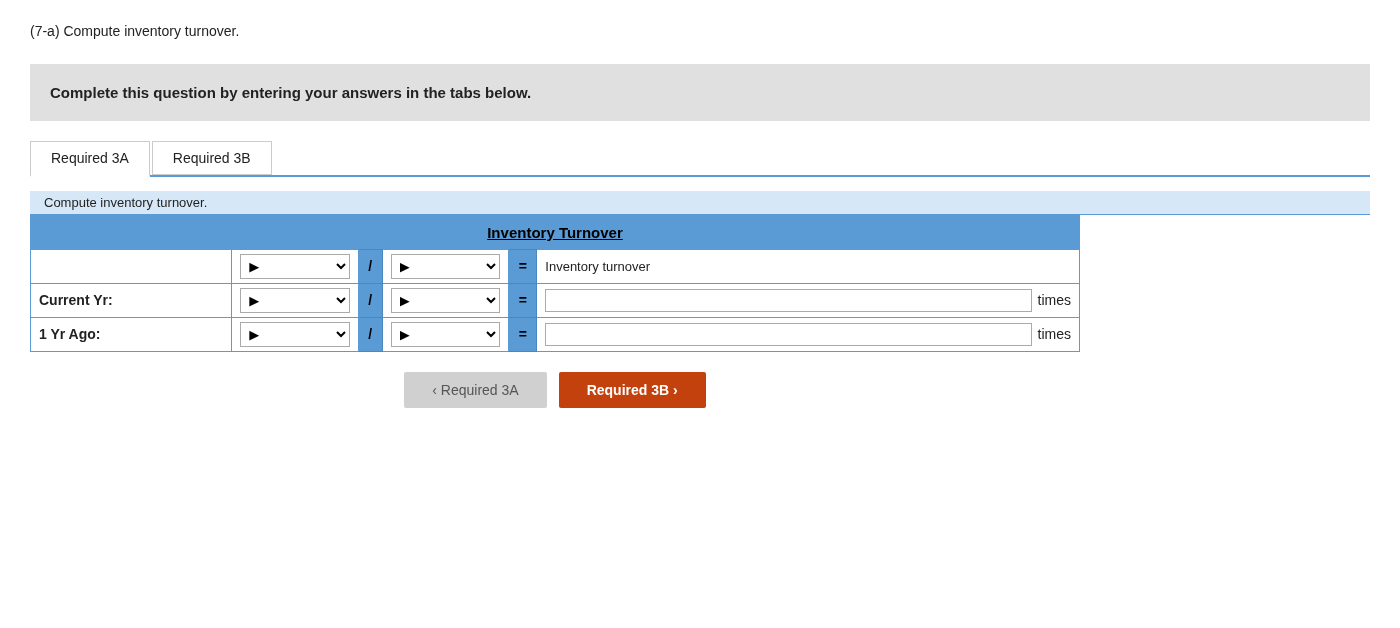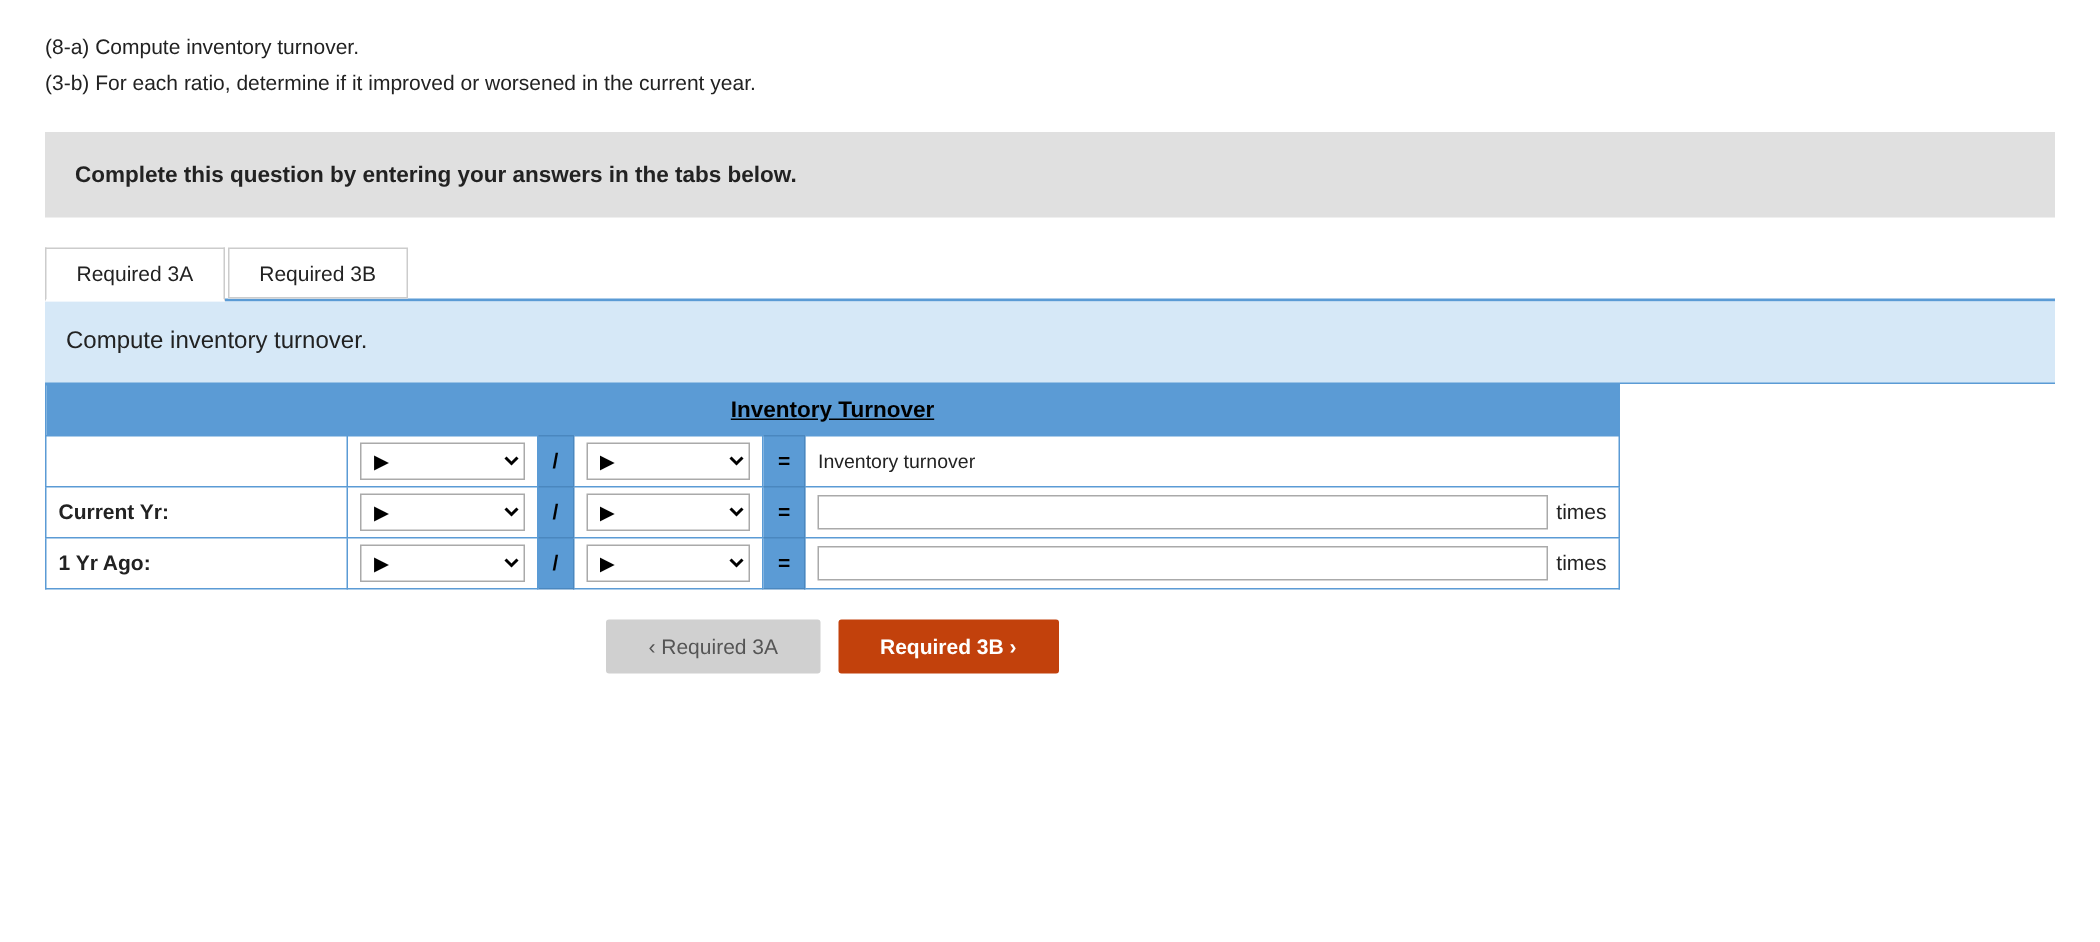--- a/index.html
+++ b/index.html
@@ -45,23 +45,24 @@
     }
 
     .tab.active {
       border-bottom: 2px solid #fff;
       margin-bottom: -2px;
       background: #fff;
     }
 
     .tab-content-label {
       background: #d6e8f7;
-      padding: 18px 14px;
-      font-size: 16px;
+      padding: 4px 14px;
+      font-size: 13px;
       border-bottom: 1px solid #5b9bd5;
+      margin-top: 14px;
     }
 
     .table-wrapper {
       margin-top: 0;
       max-width: 1050px;
     }
 
     .main-table {
       width: 100%;
       border-collapse: collapse;
@@ -194,22 +195,21 @@
     }
 
     .numerator-select, .denominator-select {
       width: 220px;
     }
   </style>
 </head>
 <body>
 
 <div class="instructions">
-  <span class="instruction-line">(8-a) Compute inventory turnover.</span>
-  <span class="instruction-line">(3-b) For each ratio, determine if it improved or worsened in the current year.</span>
+  <span class="instruction-line">(7-a) Compute inventory turnover.</span>
 </div>
 
 <div class="complete-box">
   <span>Complete this question by entering your answers in the tabs below.</span>
 </div>
 
 <div class="tabs-container">
   <div class="tab active">
     <span>Required 3A</span>
   </div>

